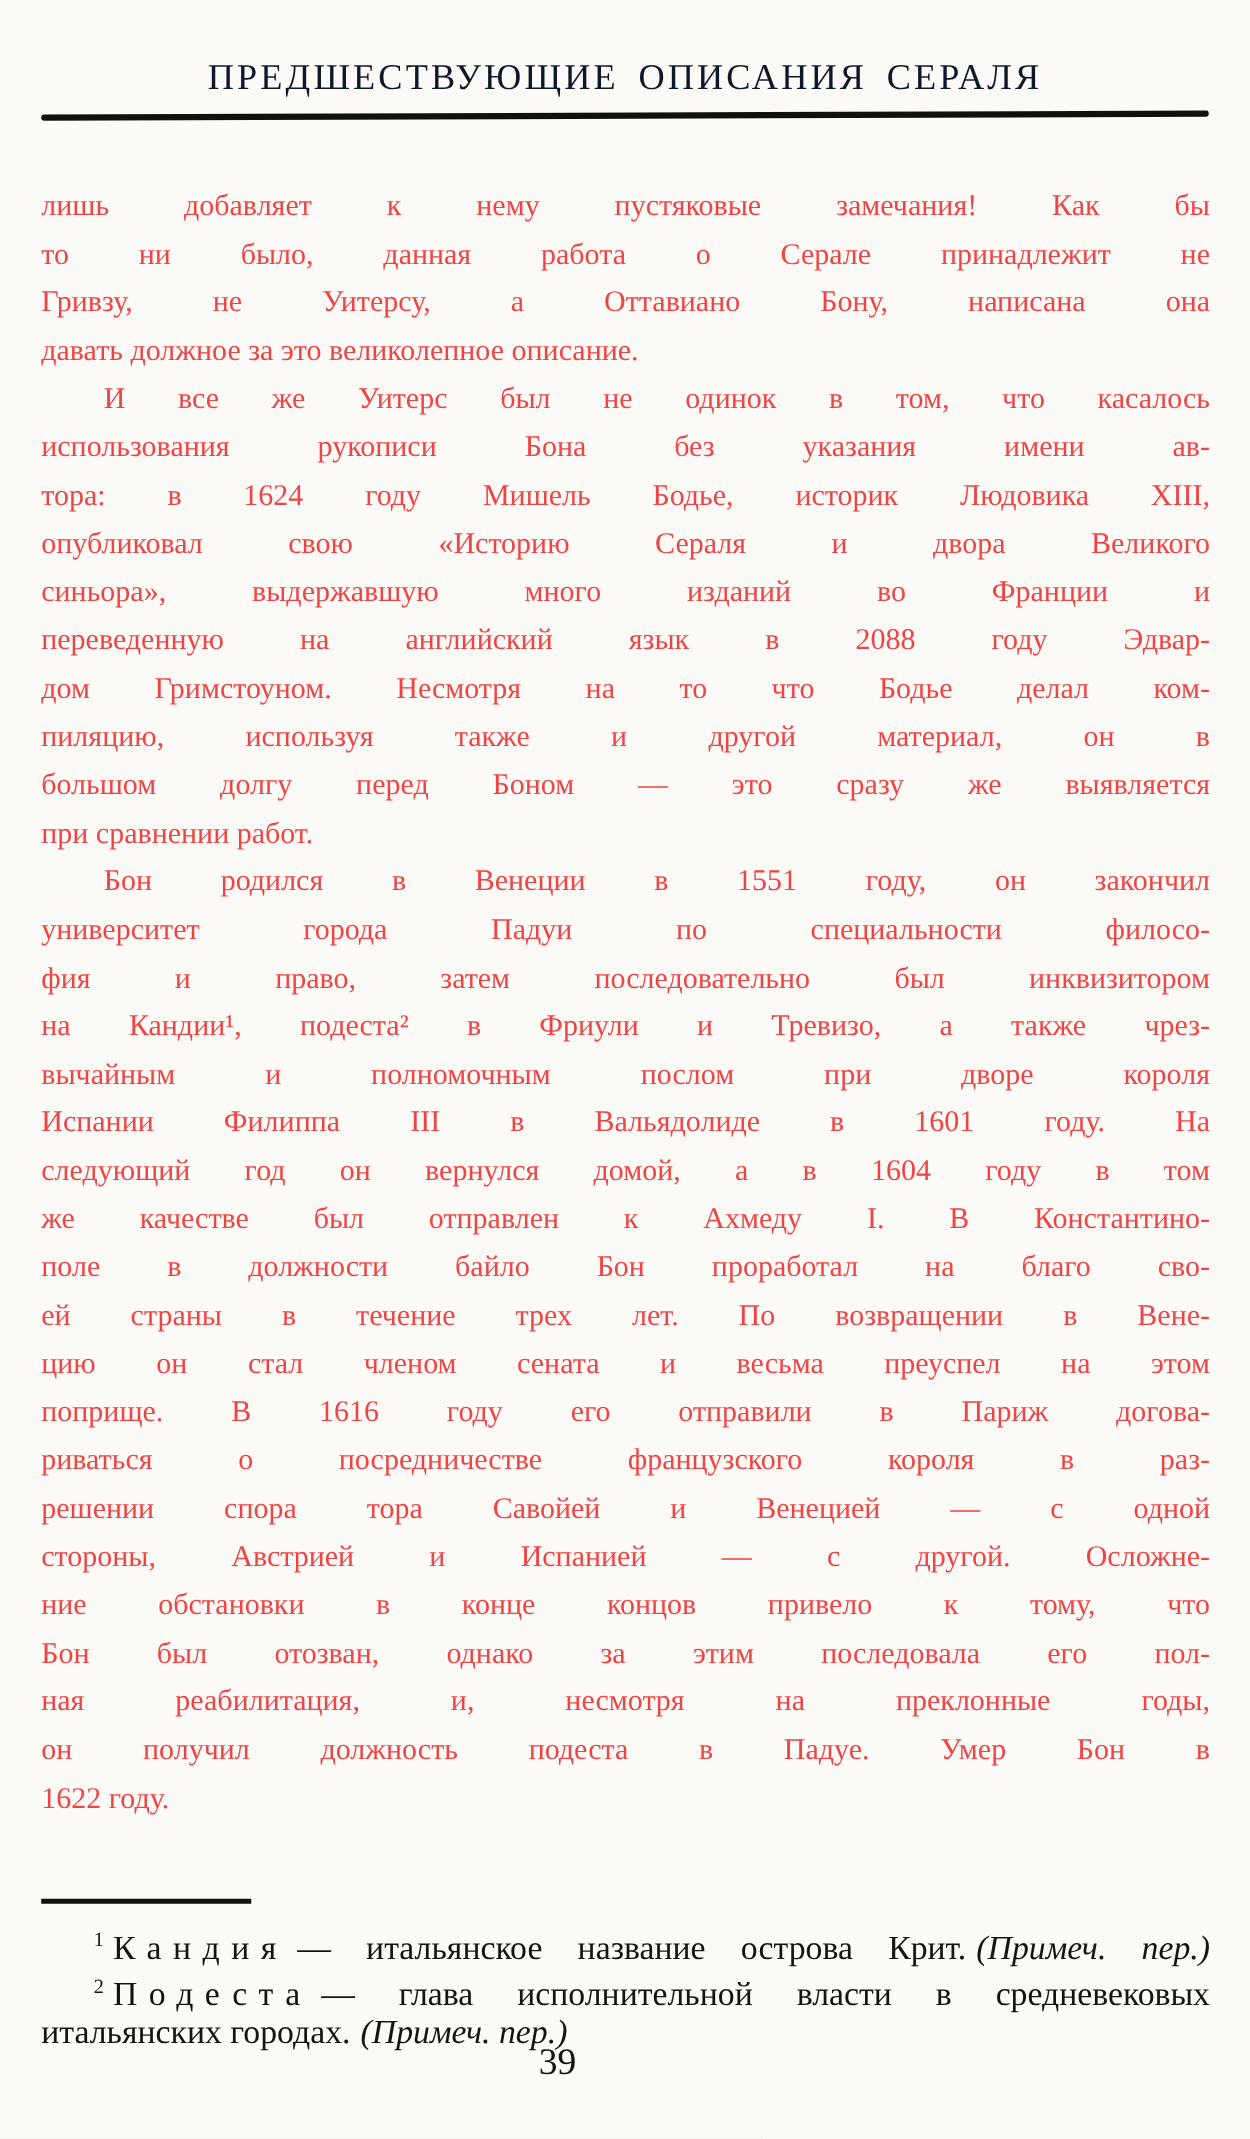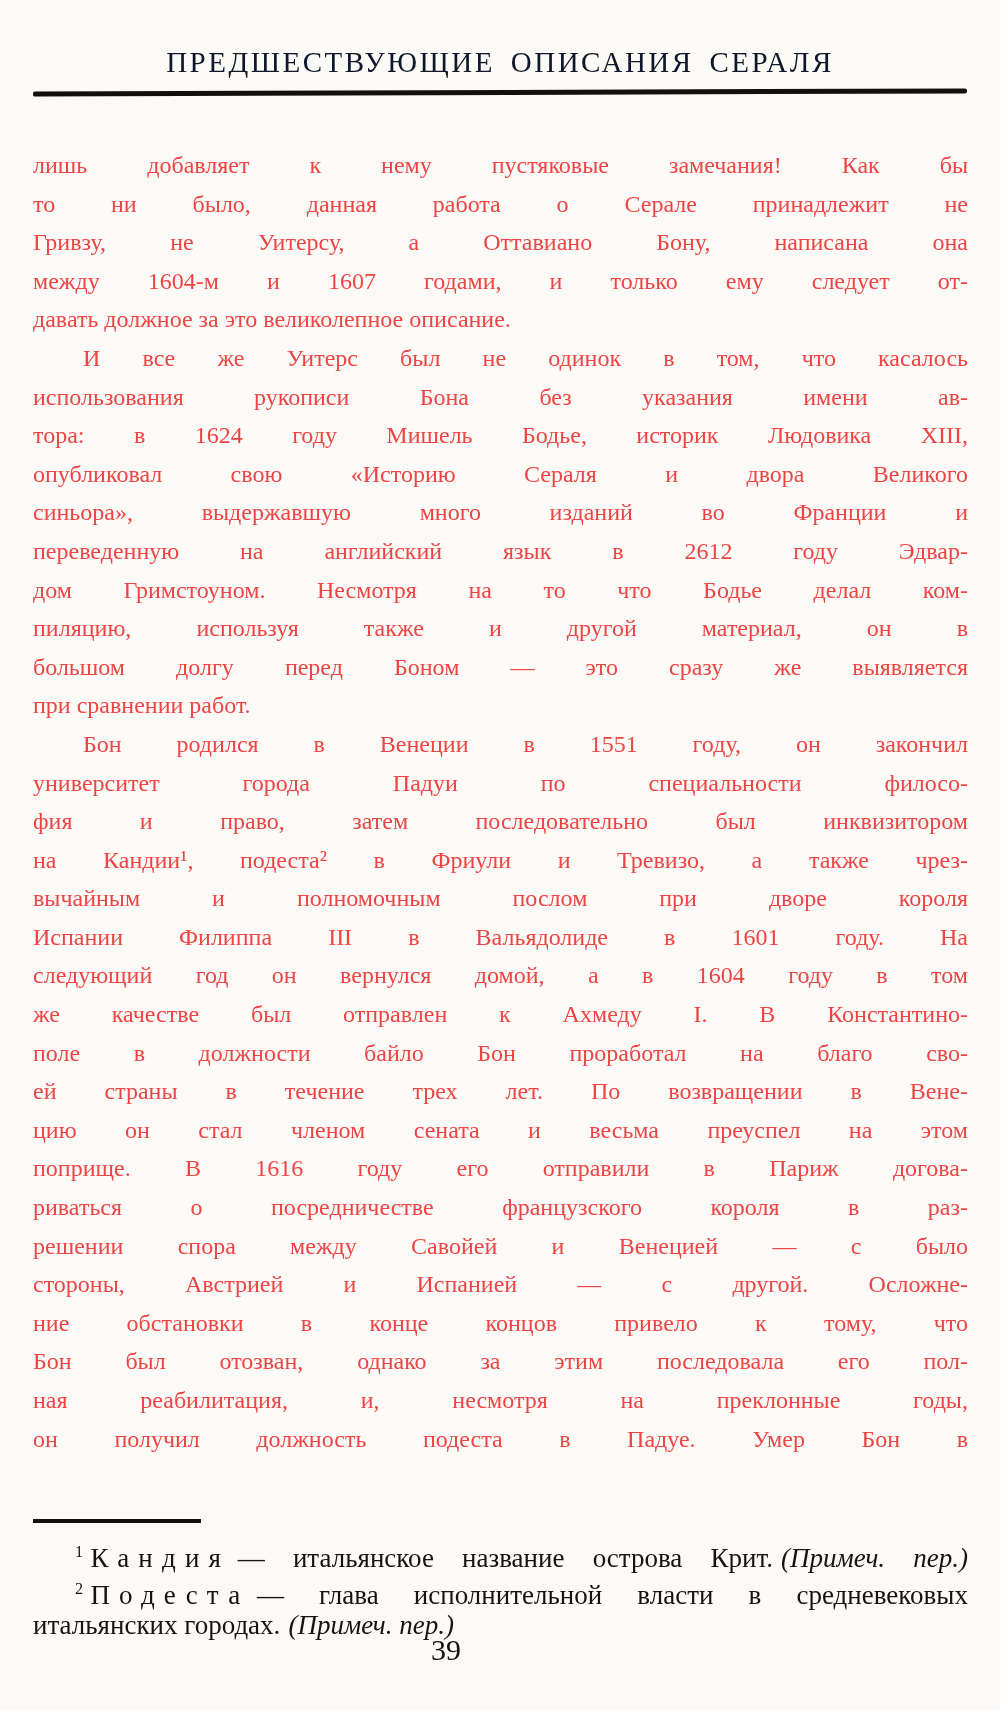--- a/index.html
+++ b/index.html
@@ -122,51 +122,51 @@
 <div class="page">
 
   <div class="running-head">ПРЕДШЕСТВУЮЩИЕ ОПИСАНИЯ СЕРАЛЯ</div>
 
   <div class="head-rule"></div>
 
   <div class="body-text">
       <div class="line">лишь добавляет к нему пустяковые замечания! Как бы</div>
       <div class="line">то ни было, данная работа о Серале принадлежит не</div>
       <div class="line">Гривзу, не Уитерсу, а Оттавиано Бону, написана она</div>
-      <div class="line">между 1604-м и 1607 годами, и только ему следует от-</div>
       <div class="line last">давать должное за это великолепное описание.</div>
       <div class="line indent">И все же Уитерс был не одинок в том, что касалось</div>
       <div class="line">использования рукописи Бона без указания имени ав-</div>
       <div class="line">тора: в 1624 году Мишель Бодье, историк Людовика XIII,</div>
       <div class="line">опубликовал свою «Историю Сераля и двора Великого</div>
       <div class="line">синьора», выдержавшую много изданий во Франции и</div>
-      <div class="line">переведенную на английский язык в 2612 году Эдвар-</div>
+      <div class="line">переведенную на английский язык в 2088 году Эдвар-</div>
       <div class="line">дом Гримстоуном. Несмотря на то что Бодье делал ком-</div>
       <div class="line">пиляцию, используя также и другой материал, он в</div>
       <div class="line">большом долгу перед Боном — это сразу же выявляется</div>
       <div class="line last">при сравнении работ.</div>
       <div class="line indent">Бон родился в Венеции в 1551 году, он закончил</div>
       <div class="line">университет города Падуи по специальности филосо-</div>
       <div class="line">фия и право, затем последовательно был инквизитором</div>
       <div class="line">на Кандии¹, подеста² в Фриули и Тревизо, а также чрез-</div>
       <div class="line">вычайным и полномочным послом при дворе короля</div>
       <div class="line">Испании Филиппа III в Вальядолиде в 1601 году. На</div>
       <div class="line">следующий год он вернулся домой, а в 1604 году в том</div>
       <div class="line">же качестве был отправлен к Ахмеду I. В Константино-</div>
       <div class="line">поле в должности байло Бон проработал на благо сво-</div>
       <div class="line">ей страны в течение трех лет. По возвращении в Вене-</div>
       <div class="line">цию он стал членом сената и весьма преуспел на этом</div>
       <div class="line">поприще. В 1616 году его отправили в Париж догова-</div>
       <div class="line">риваться о посредничестве французского короля в раз-</div>
-      <div class="line">решении спора между Савойей и Венецией — с было</div>
+      <div class="line">решении спора тора Савойей и Венецией — с одной</div>
       <div class="line">стороны, Австрией и Испанией — с другой. Осложне-</div>
       <div class="line">ние обстановки в конце концов привело к тому, что</div>
       <div class="line">Бон был отозван, однако за этим последовала его пол-</div>
       <div class="line">ная реабилитация, и, несмотря на преклонные годы,</div>
       <div class="line">он получил должность подеста в Падуе. Умер Бон в</div>
+      <div class="line last">1622 году.</div>
     </div>
 
   <div class="fn-rule"></div>
 
   <div class="footnotes">
     <div class="fn-line fn-first">
       <span class="fn-sup">1</span><span class="fn-term">Кандия</span><span class="fn-body">— итальянское название острова Крит.</span><span class="fn-note">(Примеч. пер.)</span>
     </div>
     <div class="fn-line fn-first">
       <span class="fn-sup">2</span><span class="fn-term">Подеста</span><span class="fn-body">— глава исполнительной власти в средневековых</span>

